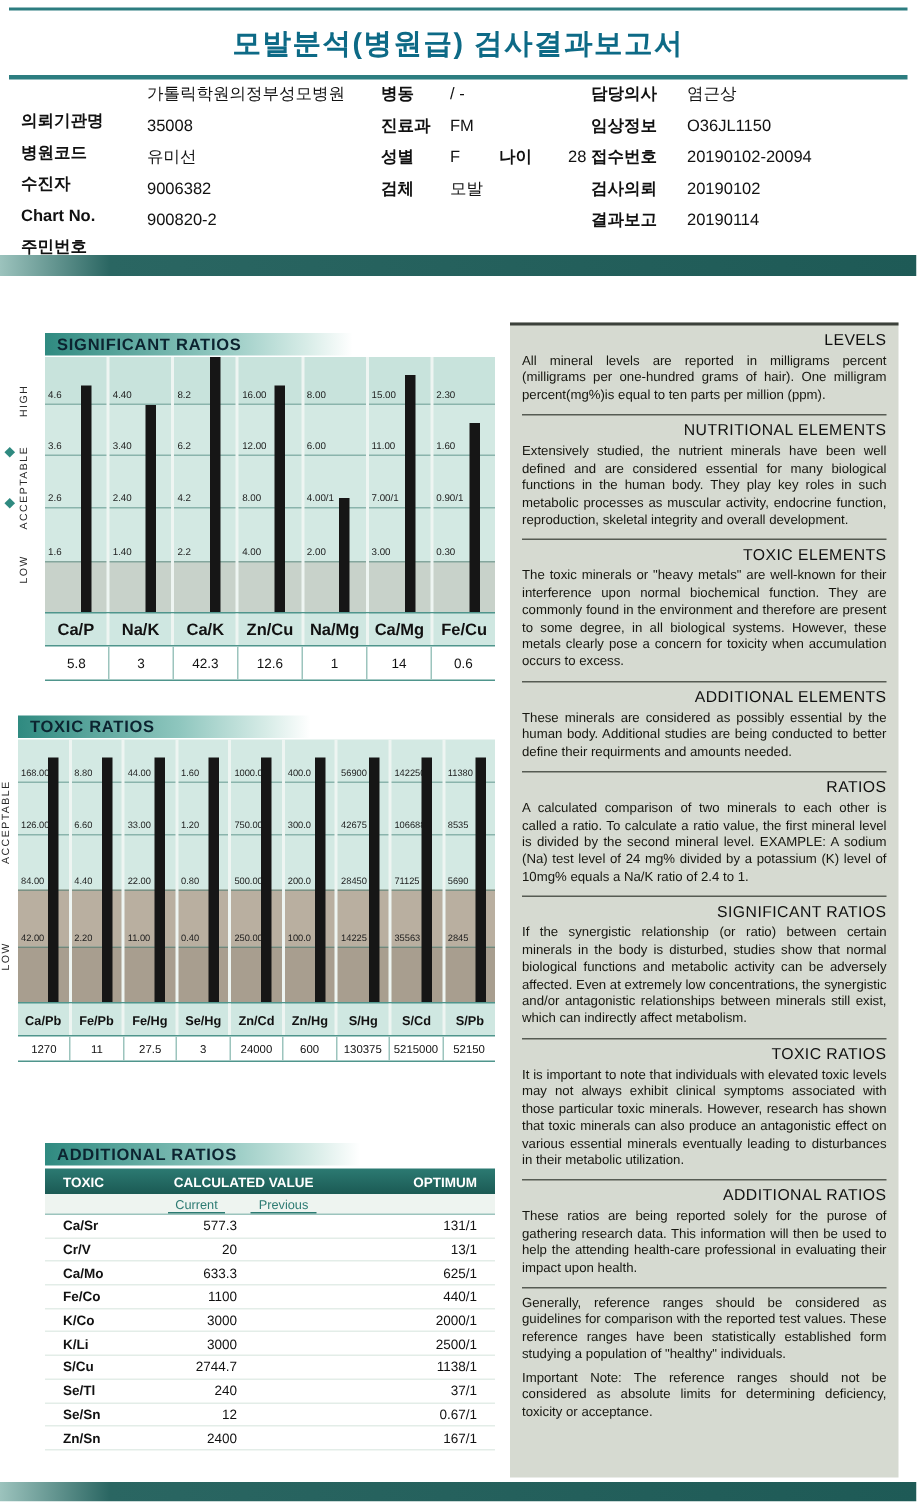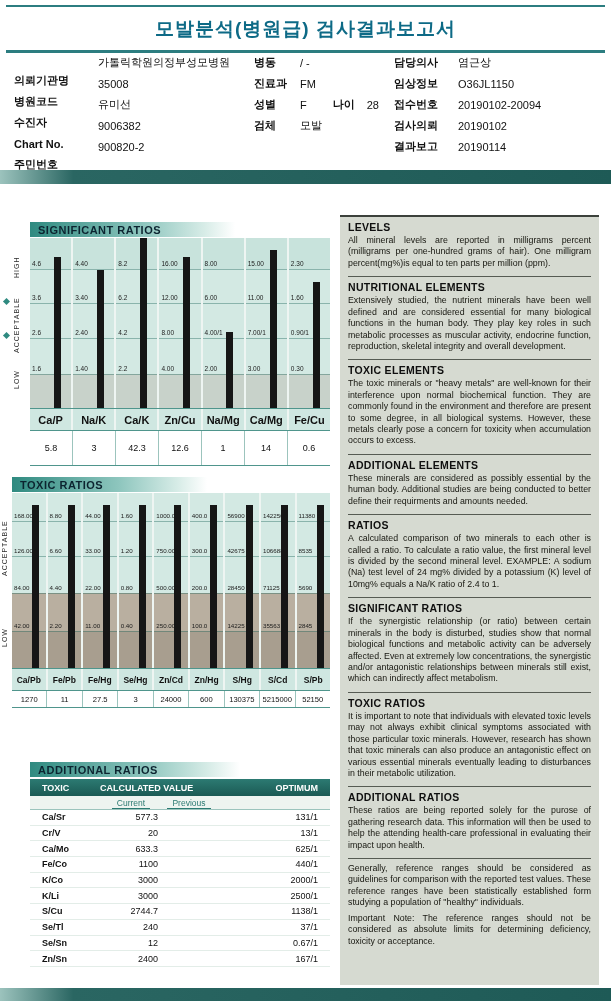--- a/index.html
+++ b/index.html
@@ -15,21 +15,21 @@
     letter-spacing:1px; padding:9px 0 8px; }
   
   .info { position:absolute; top:52px; left:14px; width:583px; height:116px; font-size:11px; }
   .icol { position:absolute; top:0; }
   .icol-l { left:0;   width:240px; }
   .icol-m { left:240px; width:150px; }
   .icol-r { left:380px; width:203px; }
   .irow { height:21px; display:flex; align-items:center; white-space:nowrap; }
   .lbl { font-weight:bold; display:inline-block; }
   .icol-l .lbl { width:84px;margin-top:36px; } .icol-m .lbl { width:46px; } .icol-r .lbl { width:64px; }
-  .age-lbl { font-weight:bold; margin-left:26px; margin-right:12px;font-family:Liberation Mono, monospace; }
+  .age-lbl { font-weight:bold; margin-left:26px; margin-right:24px;font-family:Liberation Mono, monospace; }
   
   .band { position:absolute; left:0; width:611px; height:14px;
     background:linear-gradient(90deg,#9cc3bd 0,#2a6662 12%,#1e5a56 100%); }
   .band.top { top:170px; } .band.bottom { top:988px; height:13px; }
   
   .chead { position:absolute; height:15px; display:flex; align-items:center;
     padding-left:8px; font-size:11px; font-weight:bold; letter-spacing:.5px; color:#0c2430;
     background:linear-gradient(90deg,#2f8a80 0,#8ec6be 55%,#d7ece7 85%,rgba(215,236,231,0) 100%); }
   #sig-head { left:30px; top:222px; width:205px; }
   #tox-head { left:12px; top:477px; width:195px; }
@@ -58,55 +58,55 @@
   #sig-plot .bar { left:58%; } #tox-plot .bar { left:60%; height:93%; }
   
   .lrow, .vrow { position:absolute; display:flex; }
   .lrow { background:#cfe7e1; border-top:1px solid #4f958c; }
   .vrow { background:#ffffff; border-top:1px solid #4f958c; border-bottom:1px solid #4f958c; }
   .lrow .cell, .vrow .cell { flex:1; display:flex; align-items:center; justify-content:center; }
   .lrow .cell { font-weight:bold; border-right:2px solid #eef5f2; }
   .vrow .cell { border-right:1px solid #9cc4bd; }
   .lrow .cell:last-child, .vrow .cell:last-child { border-right:none; }
   #sig-lrow { left:30px; top:408px; width:300px; height:22px; font-size:11px; }
-  #sig-vrow { left:30px; top:430px; width:300px; height:36px; font-size:9px; }
+  #sig-vrow { left:30px; top:430px; width:300px; height:24px; font-size:9px; }
   #tox-lrow { left:12px; top:668px; width:318px; height:22px; font-size:8.5px; }
   #tox-vrow { left:12px; top:690px; width:318px; height:18px; font-size:7.6px; }
   
   .ylab { position:absolute; writing-mode:vertical-rl; transform:rotate(180deg);
     font-size:7px; letter-spacing:1px; color:#2a2a2a; text-align:center; }
   #yl-high{left:13px; top:246px; height:42px;}
   #yl-acc {left:13px; top:292px; height:66px;}
   #yl-low {left:13px; top:362px; height:36px;}
   #yl-tacc{left:1px;  top:512px; height:72px;}
   #yl-tlow{left:1px;  top:620px; height:36px;}
   .diamond { position:absolute; width:5px; height:5px; background:#2f8a80; transform:rotate(45deg); }
   #dm1{left:4px; top:299px;} #dm2{left:4px; top:333px;}
   
   .addtable { position:absolute; left:30px; top:779px; width:300px; font-size:9px; }
   .addhead { height:17px; display:flex; align-items:center; color:#fff; font-weight:bold;
     background:linear-gradient(180deg,#2c7a72,#1b5a54); }
-  .ah-ratio{ width:70px; padding-left:12px; } .ah-calc{ width:125px; text-align:left; }
+  .ah-ratio{ width:70px; padding-left:12px; } .ah-calc{ width:125px; text-align:center; }
   .ah-opt{ flex:1; text-align:right; padding-right:12px; }
   .addsub { height:14px; display:flex; align-items:center; font-size:8.5px; color:#2c7a72;
     background:#eef4f0; border-bottom:1px solid #9cc4bd; }
   .as-sp{ width:72px; }
   .as-cur,.as-prev{ width:58px; text-align:center; }
   .as-cur span,.as-prev span{ border-bottom:1px solid #2c7a72; padding:0 5px; }
   .addrow { height:15.7px; display:flex; align-items:center; border-bottom:1px solid #e3ede8; }
   .ar-ratio{ width:70px; padding-left:12px; font-weight:bold; }
   .ar-cur{ width:58px; text-align:right; }
   .ar-prev{ width:58px; }
   .ar-opt{ flex:1; text-align:right; padding-right:12px; }
   
   .panel { position:absolute; left:340px; top:215px; width:259px; height:770px;
     background:#d6dad1; border-top:2px solid #3c413b; padding:0 8px; overflow:hidden; }
   .psec { border-top:1.5px solid #565b53; padding:4px 0 7px; }
   .psec:first-child { border-top:none; }
-  .psec h3 { font-size:10.5px; font-weight:bold; text-align:left; letter-spacing:.3px;
+  .psec h3 { font-size:10.5px; font-weight:normal; text-align:right; letter-spacing:.3px;
     color:#0f0f0f; margin-bottom:2px; }
   .psec p { font-size:8.8px; line-height:1.3; text-align:justify; color:#16160f; }
   .psec p.note { margin-top:4px; }
 </style>
 </head>
 <body>
 
 <div class="titlebar">
   <div class="title">모발분석(병원급) 검사결과보고서</div>
 </div>

